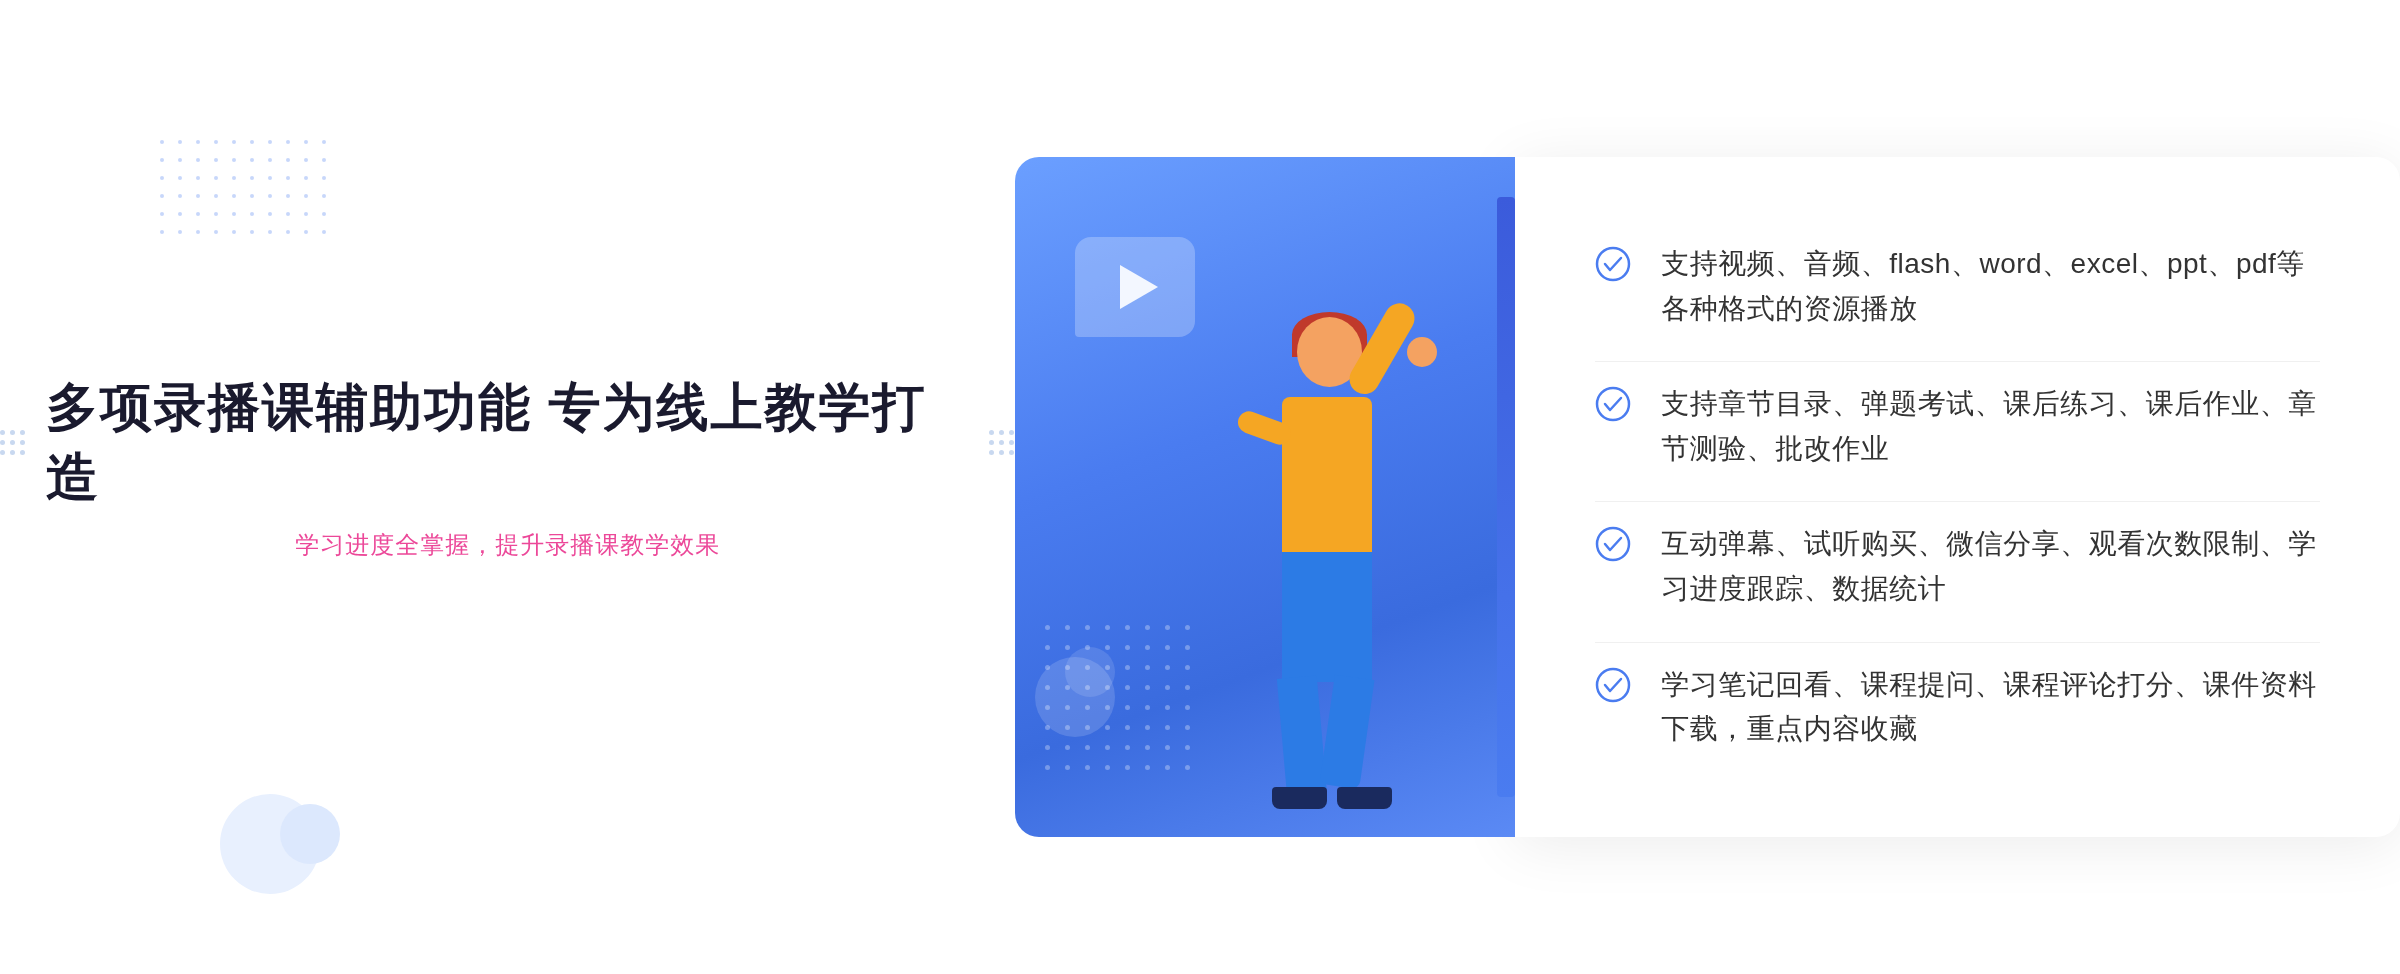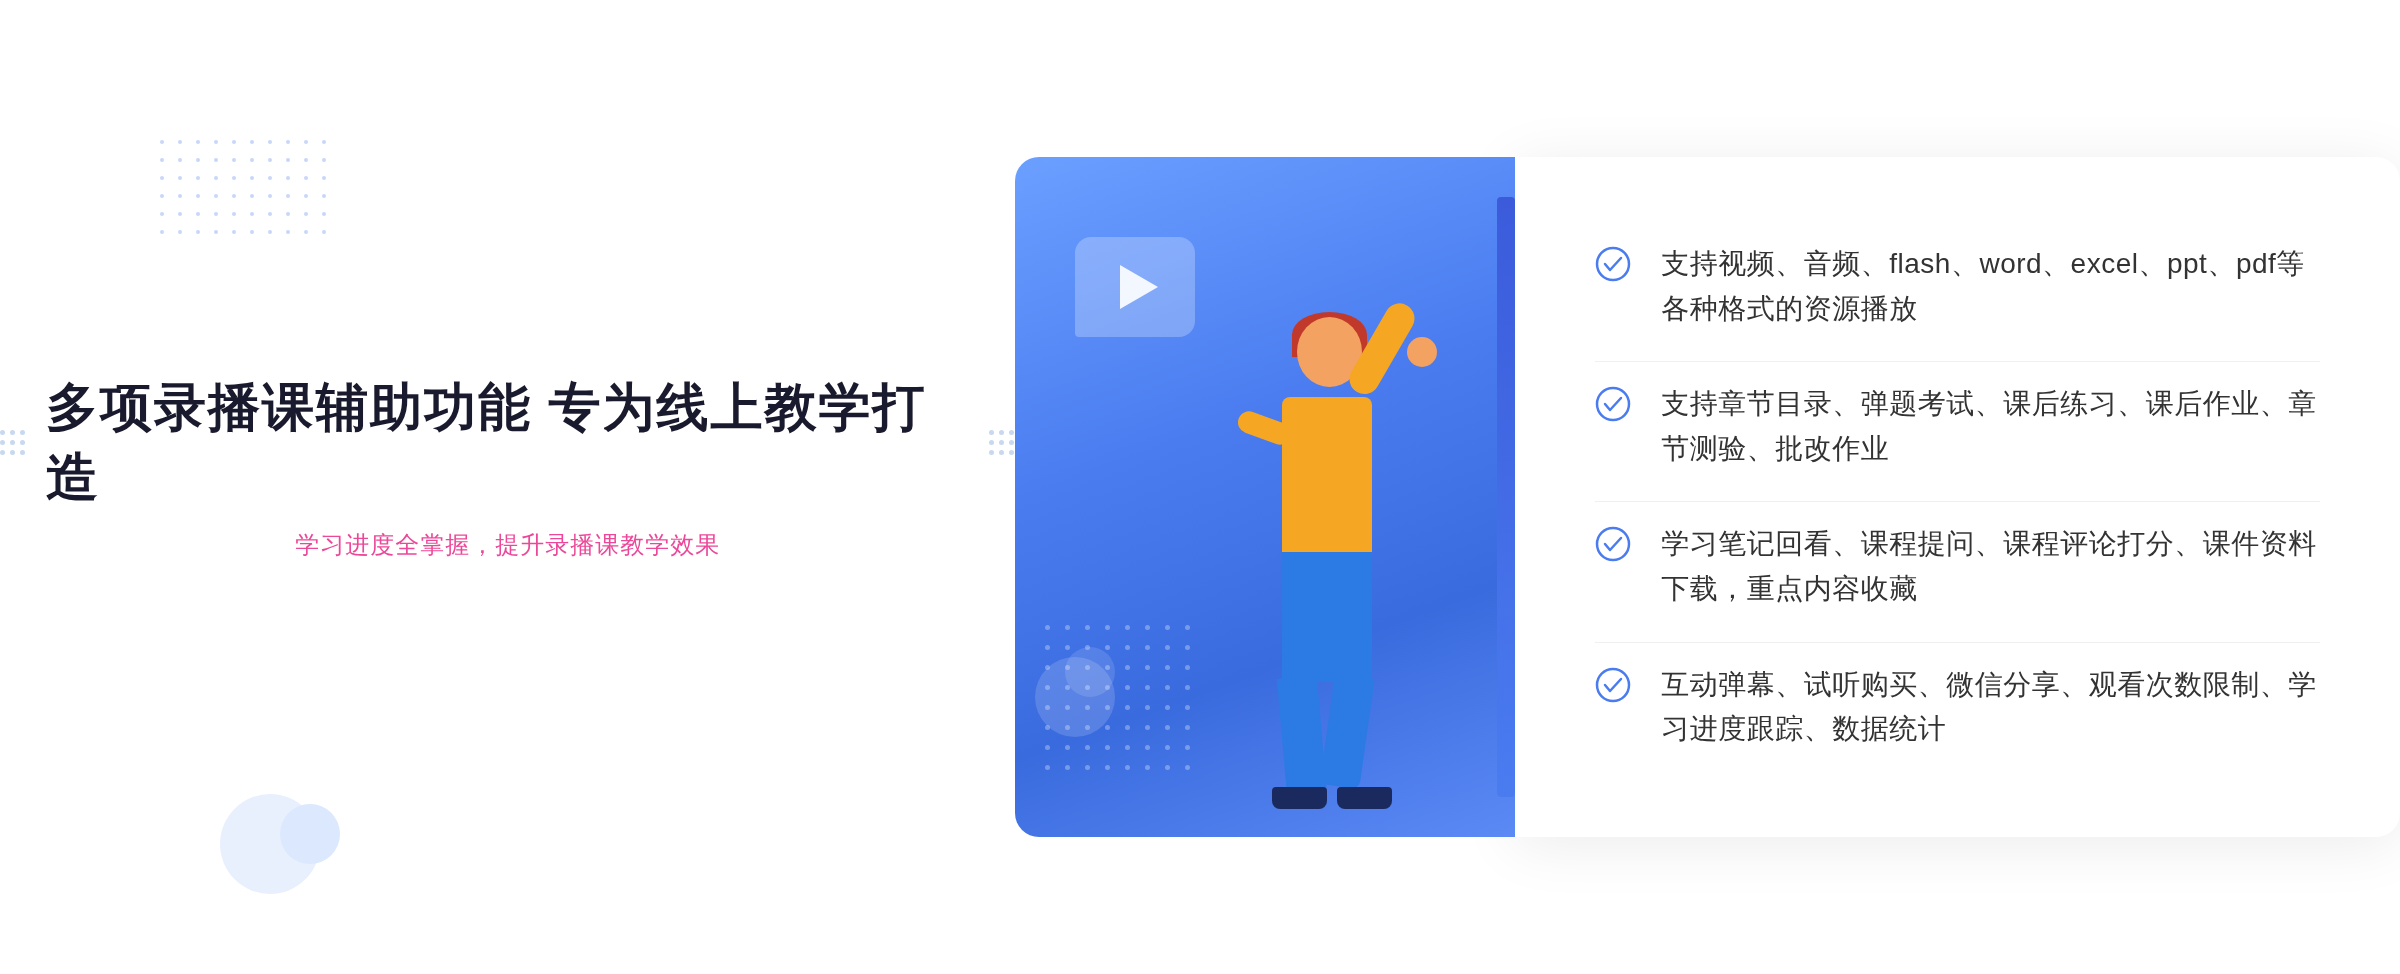--- a/index.html
+++ b/index.html
@@ -623,31 +623,31 @@
         <span class="feature-text">支持章节目录、弹题考试、课后练习、课后作业、章节测验、批改作业</span>
       </div>
 
       <div class="feature-item">
         <div class="check-icon">
           <svg viewBox="0 0 36 36" fill="none" xmlns="http://www.w3.org/2000/svg">
             <circle cx="18" cy="18" r="16" stroke="#4a7cf0" stroke-width="2.5" fill="none"></circle>
             <polyline points="10,18 15,24 26,12" stroke="#4a7cf0" stroke-width="2.5" stroke-linecap="round" stroke-linejoin="round" fill="none"></polyline>
           </svg>
         </div>
-        <span class="feature-text">学习笔记回看、课程提问、课程评论打分、课件资料下载，重点内容收藏</span>
+        <span class="feature-text">互动弹幕、试听购买、微信分享、观看次数限制、学习进度跟踪、数据统计</span>
       </div>
 
       <div class="feature-item">
         <div class="check-icon">
           <svg viewBox="0 0 36 36" fill="none" xmlns="http://www.w3.org/2000/svg">
             <circle cx="18" cy="18" r="16" stroke="#4a7cf0" stroke-width="2.5" fill="none"></circle>
             <polyline points="10,18 15,24 26,12" stroke="#4a7cf0" stroke-width="2.5" stroke-linecap="round" stroke-linejoin="round" fill="none"></polyline>
           </svg>
         </div>
-        <span class="feature-text">互动弹幕、试听购买、微信分享、观看次数限制、学习进度跟踪、数据统计</span>
+        <span class="feature-text">学习笔记回看、课程提问、课程评论打分、课件资料下载，重点内容收藏</span>
       </div>
 
     </div>
 
   </div>
 
   <div class="bottom-left-deco">
     <div class="circle-lg"></div>
     <div class="circle-sm"></div>
   </div>

